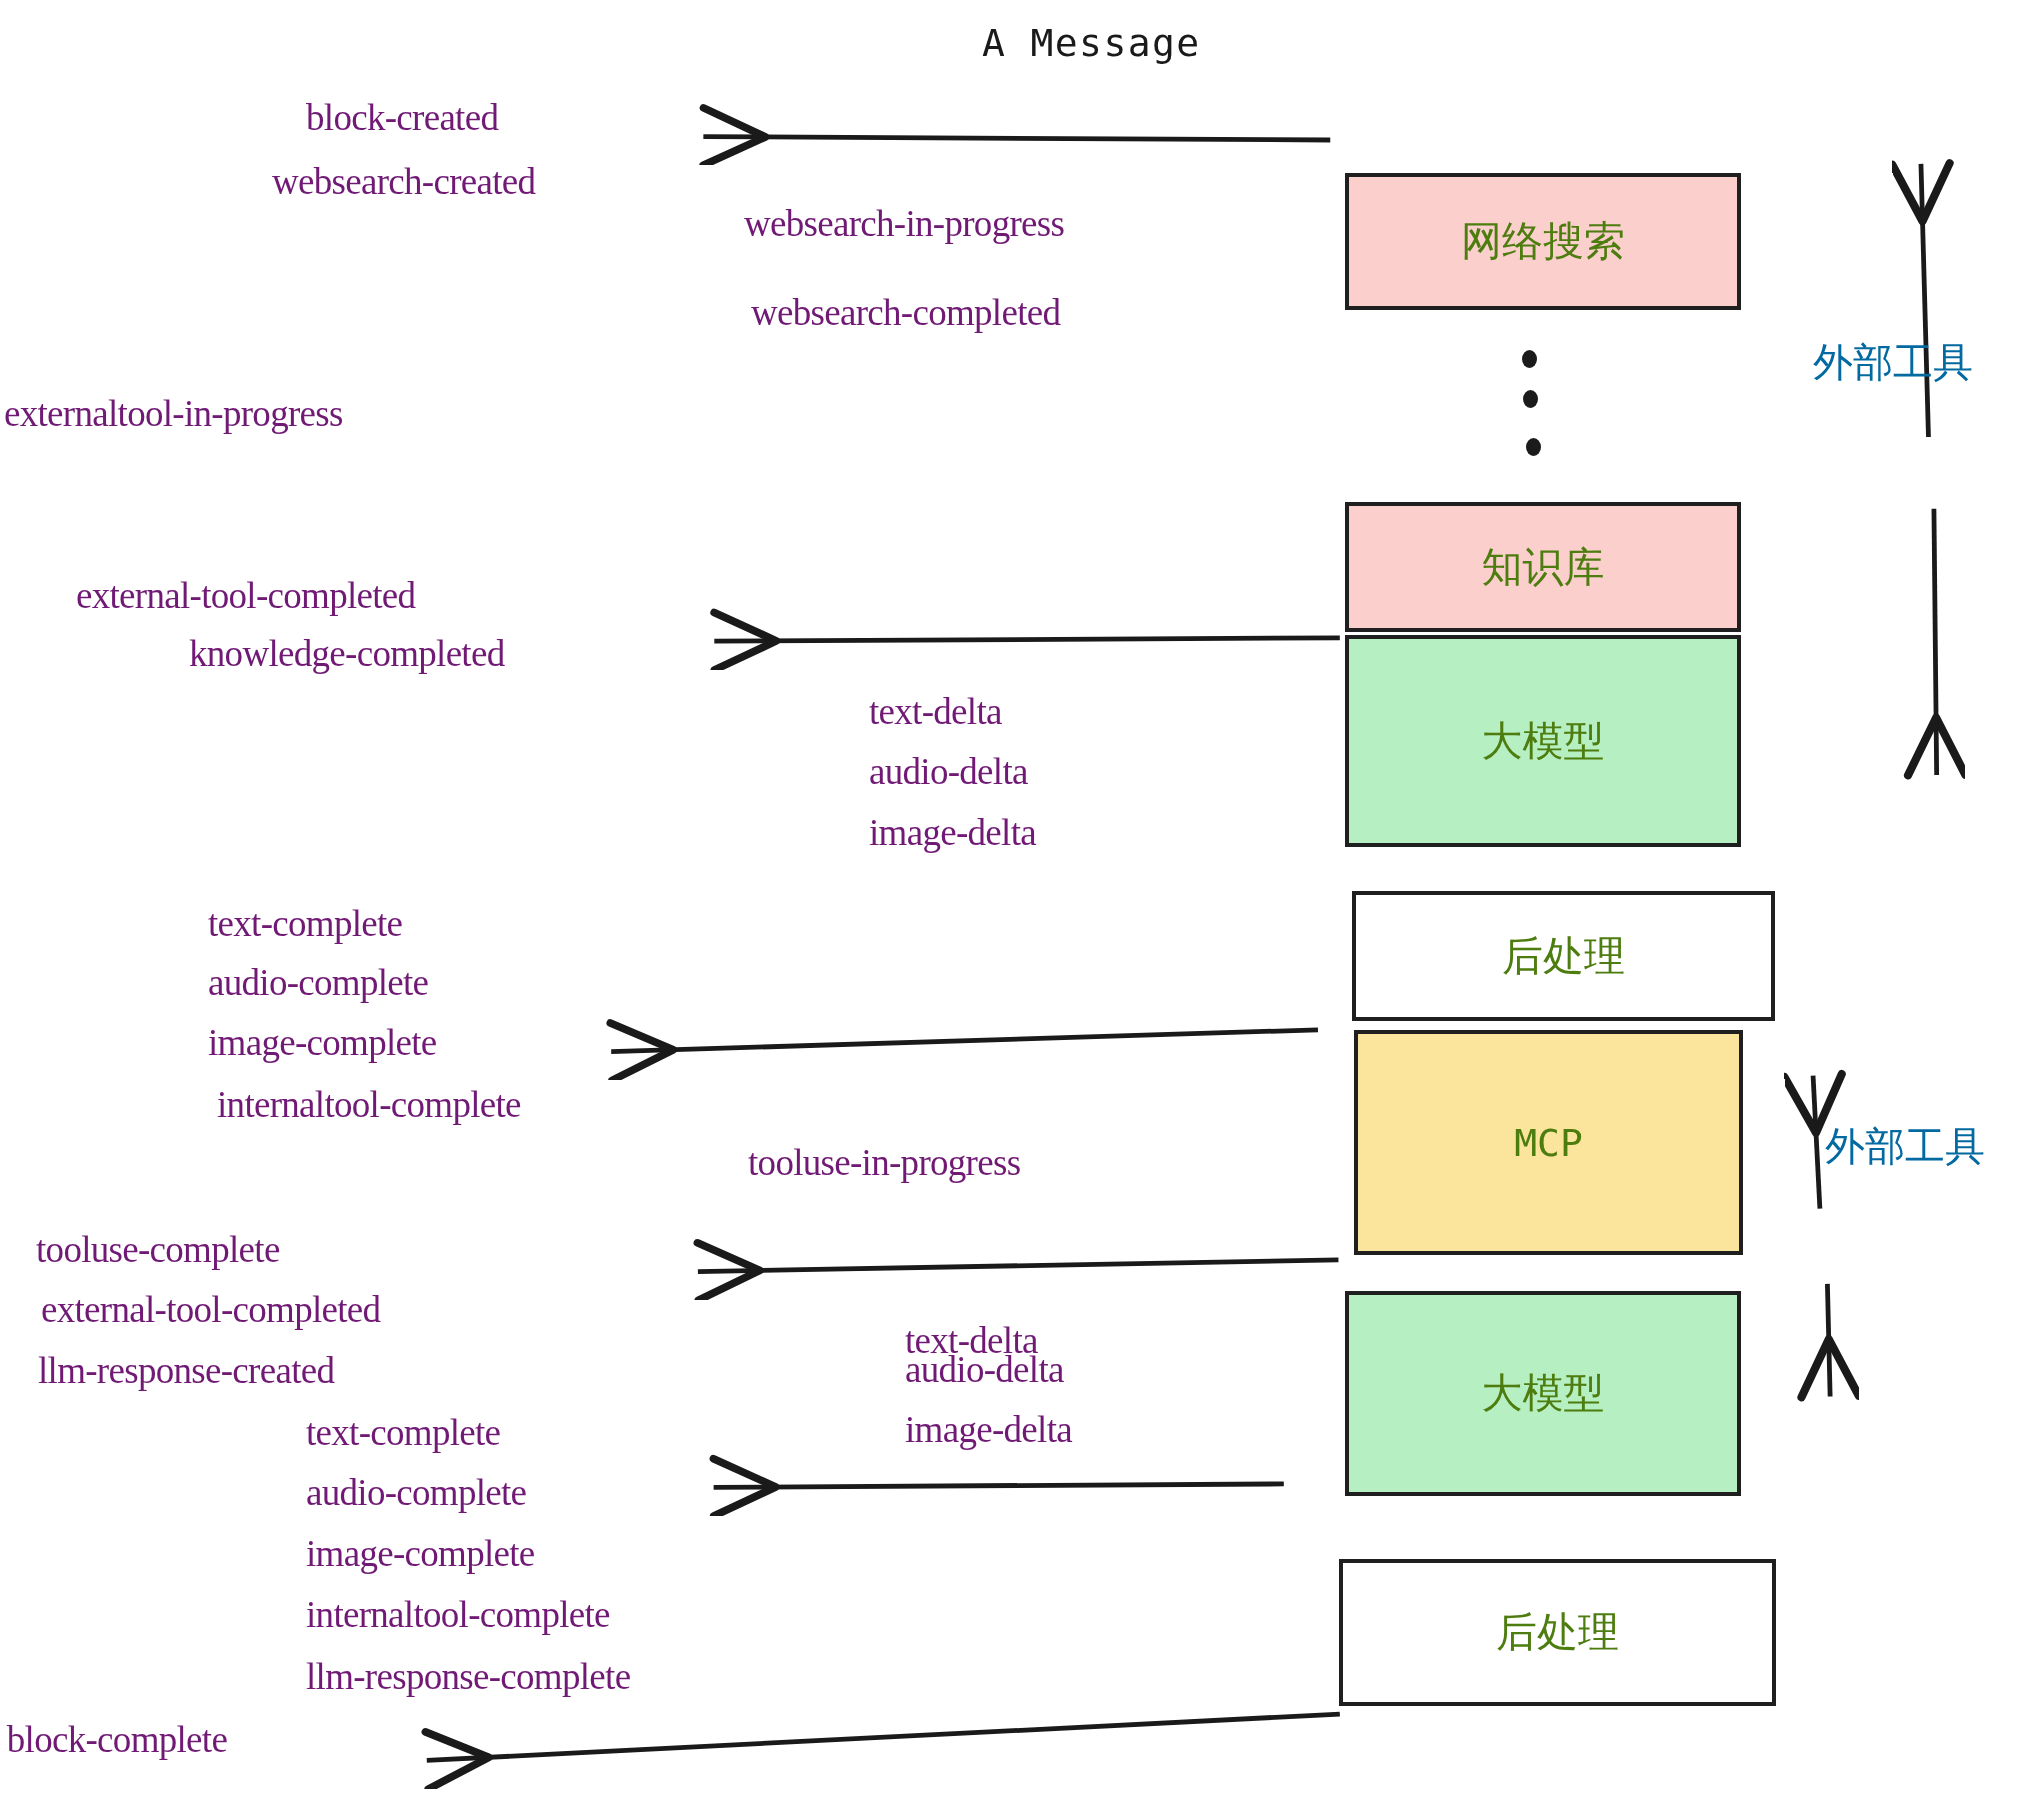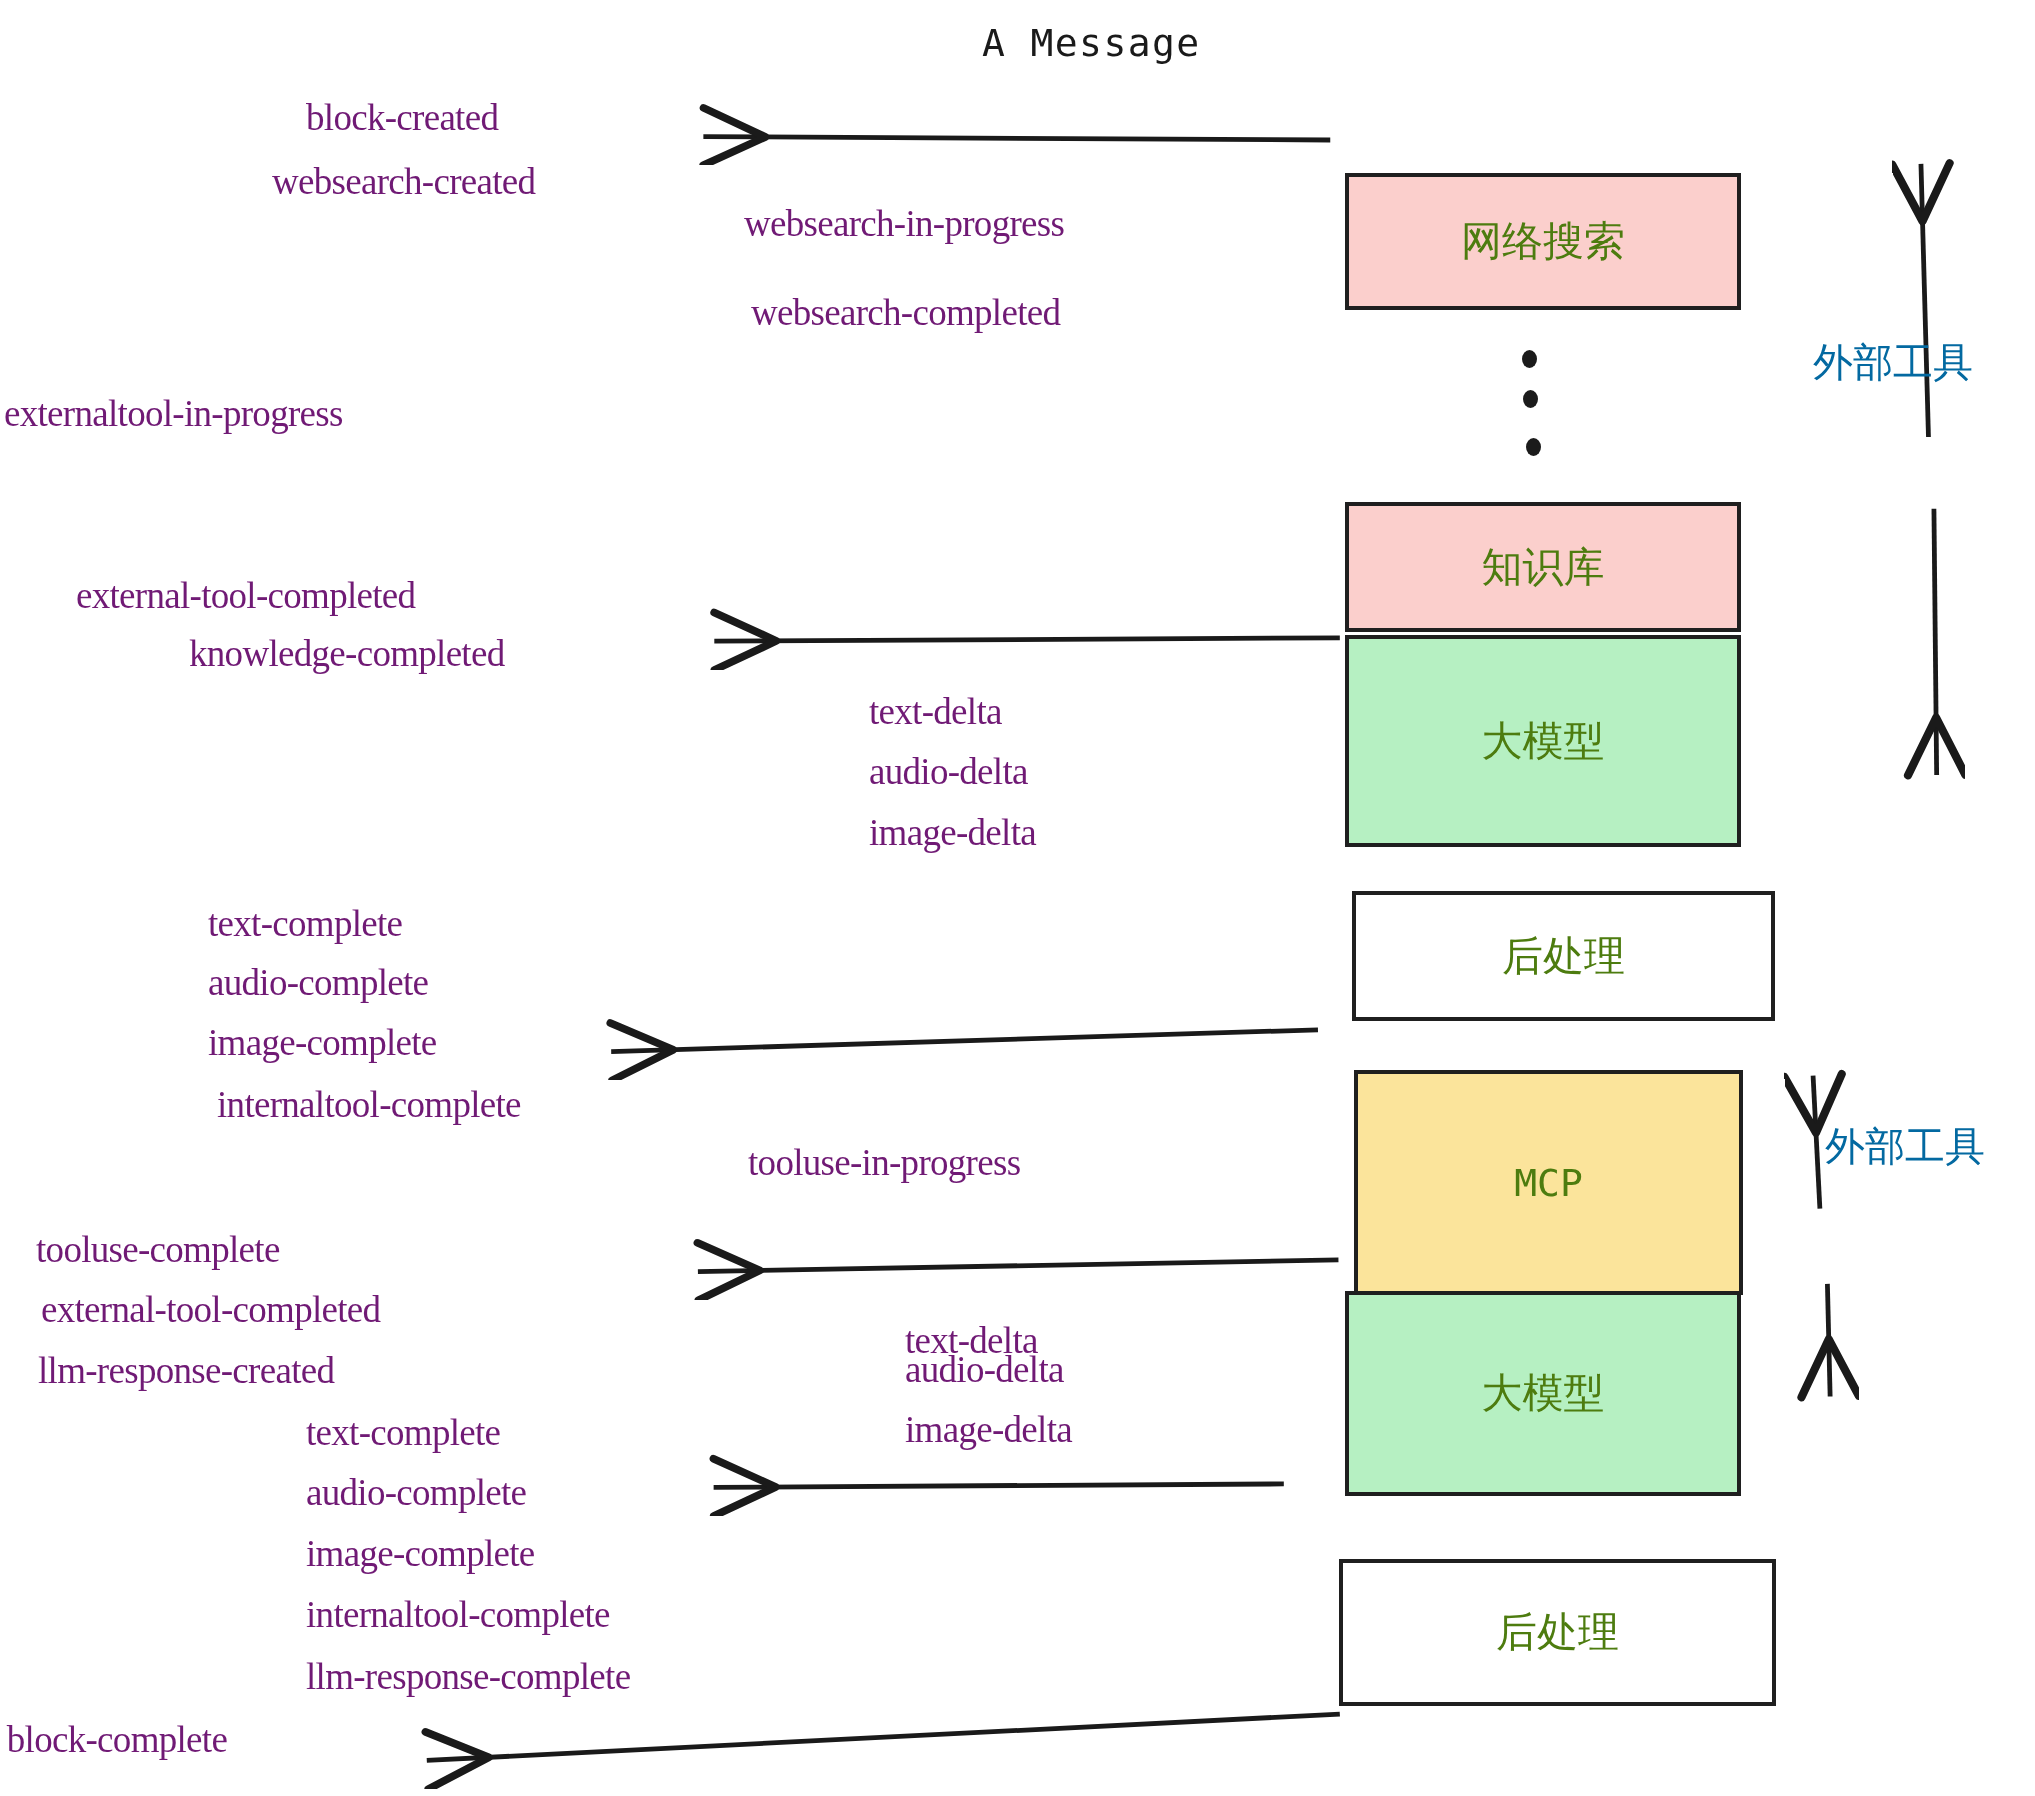--- a/index.html
+++ b/index.html
@@ -64,21 +64,21 @@
     </div>
     <div class="node" style="left: 1345px; top: 502px; width: 396px; height: 130px; background: rgb(251, 207, 204); border-color: rgb(31, 31, 31);">
       <span>知识库</span>
     </div>
     <div class="node" style="left: 1345px; top: 635px; width: 396px; height: 212px; background: rgb(182, 240, 194); border-color: rgb(31, 31, 31);">
       <span>大模型</span>
     </div>
     <div class="node" style="left: 1352px; top: 891px; width: 423px; height: 130px; background: rgb(255, 255, 255); border-color: rgb(31, 31, 31);">
       <span>后处理</span>
     </div>
-    <div class="node mcp" style="left: 1354px; top: 1030px; width: 389px; height: 225px; background: rgb(251, 228, 155); border-color: rgb(31, 31, 31); margin-top: 40px;">
+    <div class="node mcp" style="left: 1354px; top: 1030px; width: 389px; height: 225px; background: rgb(251, 228, 155); border-color: rgb(31, 31, 31);">
       <span>MCP</span>
     </div>
     <div class="node" style="left: 1345px; top: 1291px; width: 396px; height: 205px; background: rgb(182, 240, 194); border-color: rgb(31, 31, 31);">
       <span>大模型</span>
     </div>
     <div class="node" style="left: 1339px; top: 1559px; width: 437px; height: 147px; background: rgb(255, 255, 255); border-color: rgb(31, 31, 31);">
       <span>后处理</span>
     </div>
     <div class="sidelbl" style="left: 1813px; top: 335px;">外部工具</div>
     <div class="sidelbl" style="left: 1825px; top: 1119px;">外部工具</div>

